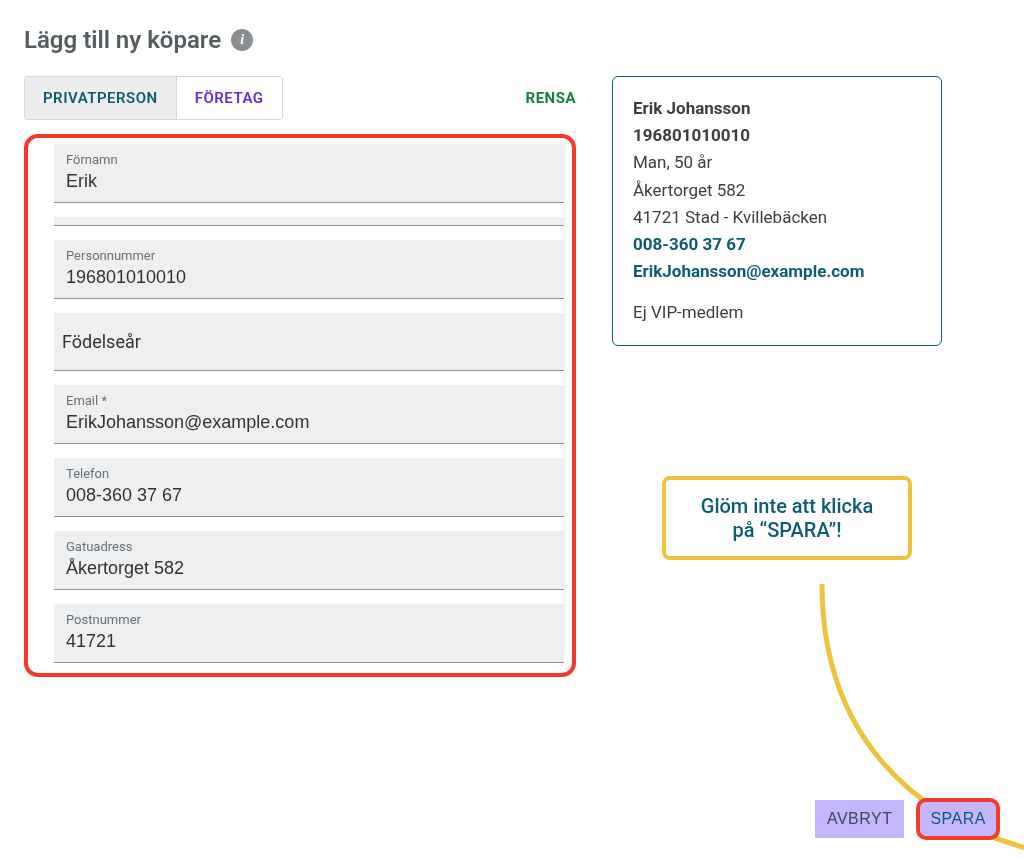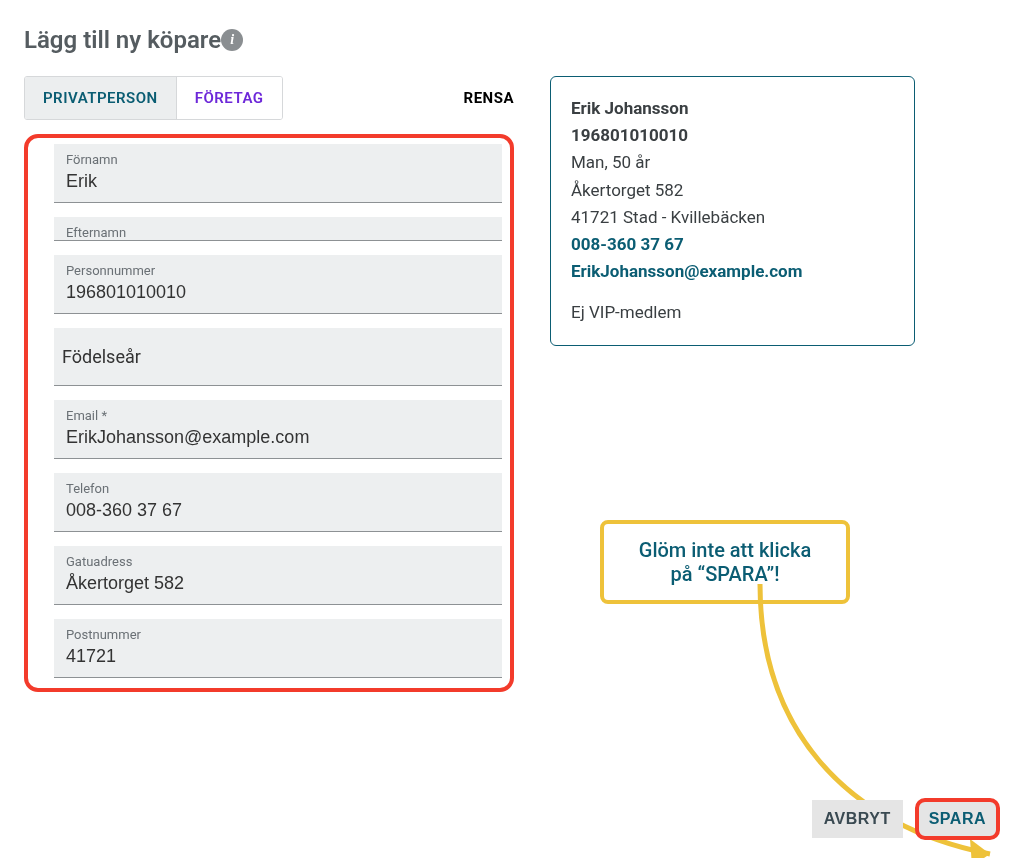--- a/index.html
+++ b/index.html
@@ -15,20 +15,21 @@
     height: 858px;
     padding: 20px 24px 20px 24px;
     position: relative;
   }
   .page-title {
     font-size: 24px;
     font-weight: 600;
     color: #555c60;
     display: flex;
     align-items: center;
+    gap: 10px;
     margin: 6px 0 22px 0;
   }
   .info-icon {
     width: 22px;
     height: 22px;
     border-radius: 50%;
     background: #8a8e91;
     color: #fff;
     font-size: 14px;
     font-weight: 700;
@@ -36,21 +37,21 @@
     align-items: center;
     justify-content: center;
     font-family: Georgia, serif;
     font-style: italic;
   }
   .columns {
     display: flex;
     gap: 36px;
     align-items: flex-start;
   }
-  .left-col { width: 490px; }
+  .left-col { width: 552px; }
   .right-col { flex: 1; position: relative; }
 
   .tab-row {
     display: flex;
     align-items: center;
     margin-bottom: 14px;
   }
   .tabs {
     display: flex;
     border: 1px solid #d6d8da;
@@ -66,21 +67,21 @@
     background: #fff;
     color: #6d28d9;
   }
   .tab.active {
     background: #eceeef;
     color: #0b5d73;
   }
   .tab + .tab { border-left: 1px solid #d6d8da; }
   .clear-link {
     margin-left: auto;
-    color: #000000;
+    color: #15803d;
     font-weight: 700;
     font-size: 15px;
     letter-spacing: 0.5px;
     cursor: pointer;
   }
 
   .form-highlight {
     border: 4px solid #f33b2b;
     border-radius: 14px;
     padding: 6px 8px 10px 8px;
@@ -110,33 +111,33 @@
     color: #333;
     padding: 18px 0;
     display: block;
   }
   .field.empty { padding: 0 8px; }
 
   .summary-card {
     border: 1px solid #0b5d73;
     border-radius: 6px;
     padding: 18px 20px;
-    width: 365px;
+    width: 330px;
     font-size: 17px;
     line-height: 1.6;
     color: #3a3f42;
   }
   .summary-card .name { font-weight: 700; }
   .summary-card .pnr { font-weight: 700; }
   .summary-card .teal { color: #0b5d73; font-weight: 700; }
   .summary-card .vip { margin-top: 14px; }
 
   .callout {
     position: absolute;
-    top: 444px;
+    top: 400px;
     left: 50px;
     border: 4px solid #eec23a;
     border-radius: 8px;
     padding: 14px 22px;
     background: #fff;
     color: #0b5d73;
     font-size: 20px;
     font-weight: 500;
     text-align: center;
     width: 250px;
@@ -145,26 +146,26 @@
   .footer-btns {
     position: absolute;
     bottom: 18px;
     right: 24px;
     display: flex;
     gap: 12px;
     align-items: center;
   }
   .btn {
     font-size: 16px;
-    font-weight: 700;
+    font-weight: 400;
     letter-spacing: 0.5px;
     padding: 10px 12px;
     cursor: pointer;
     color: #3a4a52;
-    background: #e5e5e5;
+    background: #c4b5fd;
     border: none;
   }
   .btn.save {
     color: #0b5d73;
     border: 4px solid #f33b2b;
     border-radius: 10px;
     padding: 8px 10px;
   }
 
   .arrow-svg {
@@ -199,21 +200,20 @@
       </div>
 
       <div class="form-highlight">
 
         <div class="field">
           <div class="field-label">Förnamn</div>
           <input class="field-input" value="Erik" style="">
         </div>
 
         <div class="field">
-          <div class="field-label">Efternamn</div>
         </div>
 
         <div class="field">
           <div class="field-label">Personnummer</div>
           <input class="field-input" value="196801010010" style="">
         </div>
 
         <div class="field empty">
           <span class="field-label">Födelseår</span>
 

